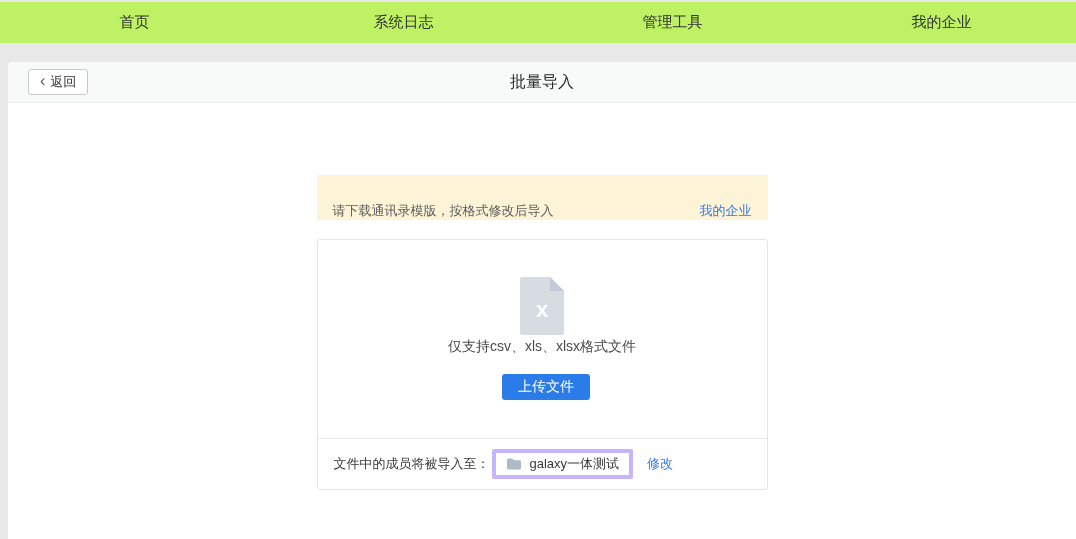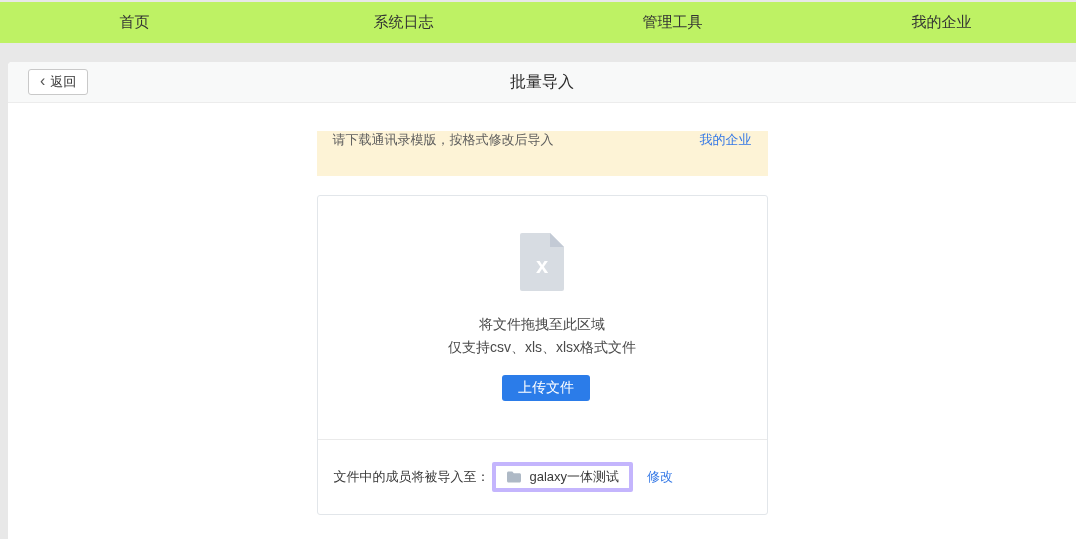--- a/index.html
+++ b/index.html
@@ -93,24 +93,24 @@
     font-size:16px;
     color:#2b2b2b;
     pointer-events:none;
     font-family:Liberation Serif, serif;
   }
 
   
   .notice {
     width:451px;
     height:45px;
-    margin:28px auto 0;
+    margin:72px auto 0;
     background:#fdf3d6;
     display:flex;
-    align-items:flex-start;
+    align-items:flex-end;
     justify-content:space-between;
     padding:0 16px;
     font-size:13px;
     color:#5c5c5c;
     gap:44px;
   }
   .notice-link {
     color:#3478e6;
     text-decoration:none;
     cursor:pointer;
@@ -189,21 +189,21 @@
     color:#fff;
     font-size:14px;
     cursor:pointer;
     font-family:inherit;
     margin-left:8px;
   }
 
   
   .card-footer {
     border-top:1px solid #eaeaea;
-    padding:22px 16px;
+    padding:10px 16px;
     display:flex;
     align-items:center;
   }
   .dest-label { font-size:13px; color:#3a3a3a; }
   .dest-box {
     display:flex;
     align-items:center;
     height:30px;
     border:4px solid #c4b5fd;
     border-radius:2px;
@@ -245,21 +245,20 @@
     <div class="notice">
       <span>请下载通讯录模版，按格式修改后导入</span>
       <a class="notice-link">我的企业</a>
     </div>
 
     <div class="card">
       <div class="drop-zone">
         <div class="file-icon">
           <span class="file-icon-letter">x</span>
         </div>
-        <div class="drop-hint">将文件拖拽至此区域</div>
         <div class="format-hint">仅支持csv、xls、xlsx格式文件</div>
         <button class="upload-btn">上传文件</button>
       </div>
 
       <div class="card-footer">
         <span class="dest-label">文件中的成员将被导入至：</span>
         <span class="dest-box">
           <span class="folder-icon">
             <svg width="16" height="14" viewBox="0 0 16 14" aria-hidden="true">
               <path d="M1 3 C1 2.2 1.7 1.5 2.5 1.5 L6.3 1.5 L7.8 3.3 L13.5 3.3 C14.3 3.3 15 4 15 4.8 L15 11 C15 11.8 14.3 12.5 13.5 12.5 L2.5 12.5 C1.7 12.5 1 11.8 1 11 Z" fill="#aeb9c6"></path>

